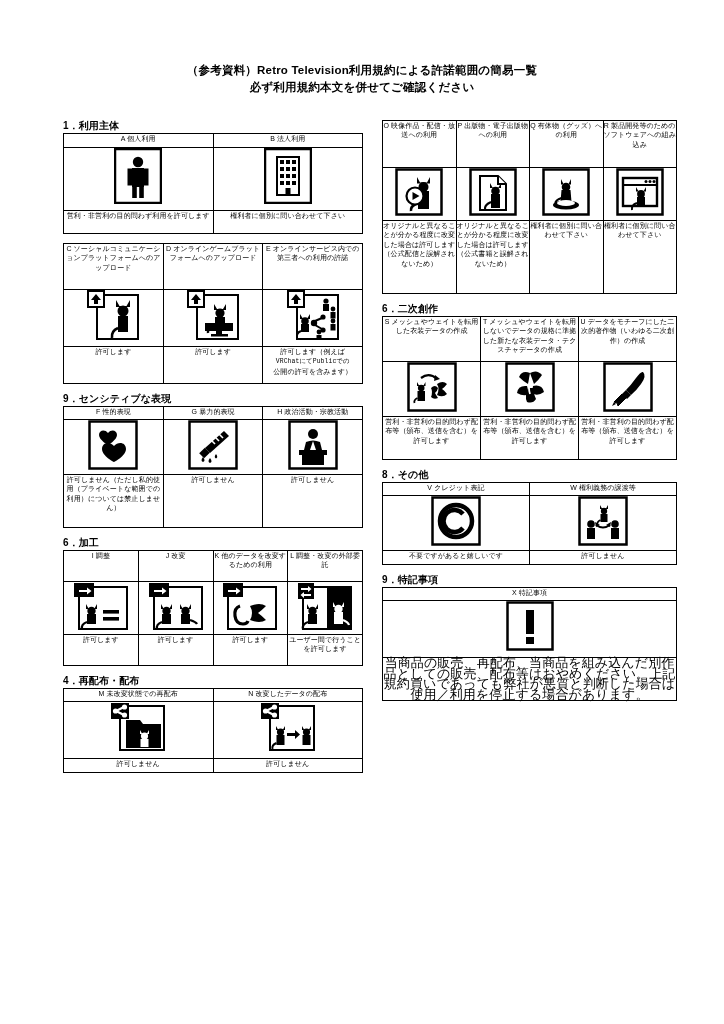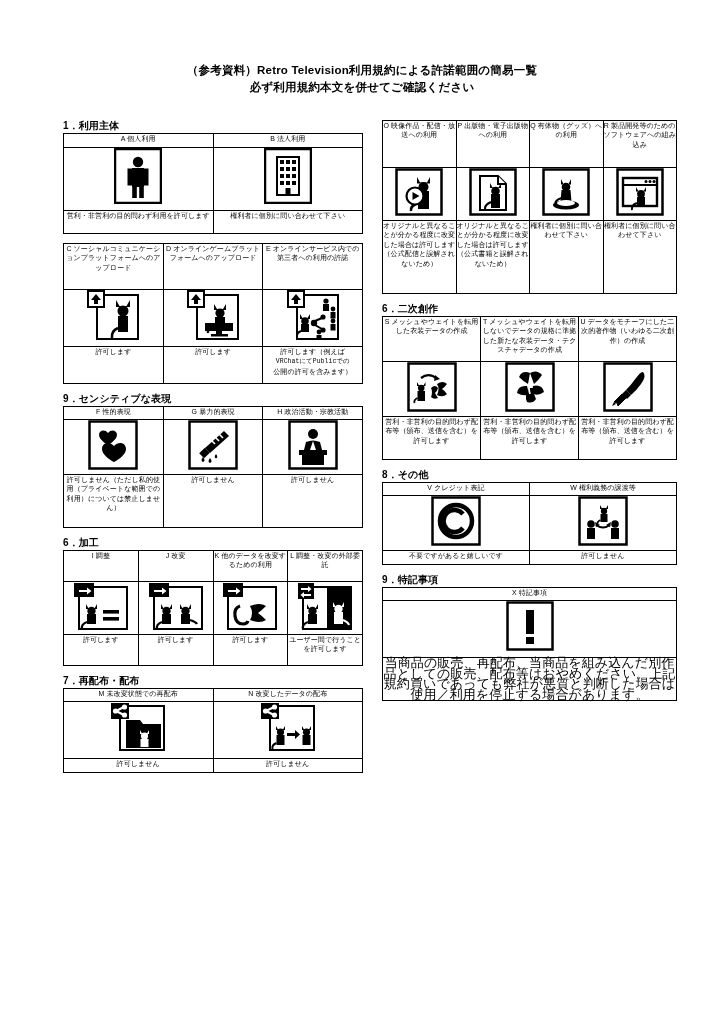--- a/index.html
+++ b/index.html
@@ -395,21 +395,21 @@
           <td class="cell-desc" style="height:30px">許可します</td>
           <td class="cell-desc" style="height:30px">許可します</td>
           <td class="cell-desc" style="height:30px">許可します</td>
           <td class="cell-desc" style="height:30px">ユーザー間で行うことを許可します</td>
         </tr>
       </tbody>
         </table>
     </div>
 
     <div class="section">
-      <div class="section-heading">7．再配布・配布</div>
+      <div class="section-heading">4．再配布・配布</div>
       <table class="grid">
         <tbody>
             <tr>
           <td class="cell-head" style="width:50%;height:12px">M 未改変状態での再配布</td>
           <td class="cell-head" style="width:50%;height:12px">N 改変したデータの配布</td>
         </tr>
         <tr>
           <td class="cell-icon" style="height:56px">
             <span class="icon-box">
               <svg width="56" height="50" viewBox="0 0 56 50">

